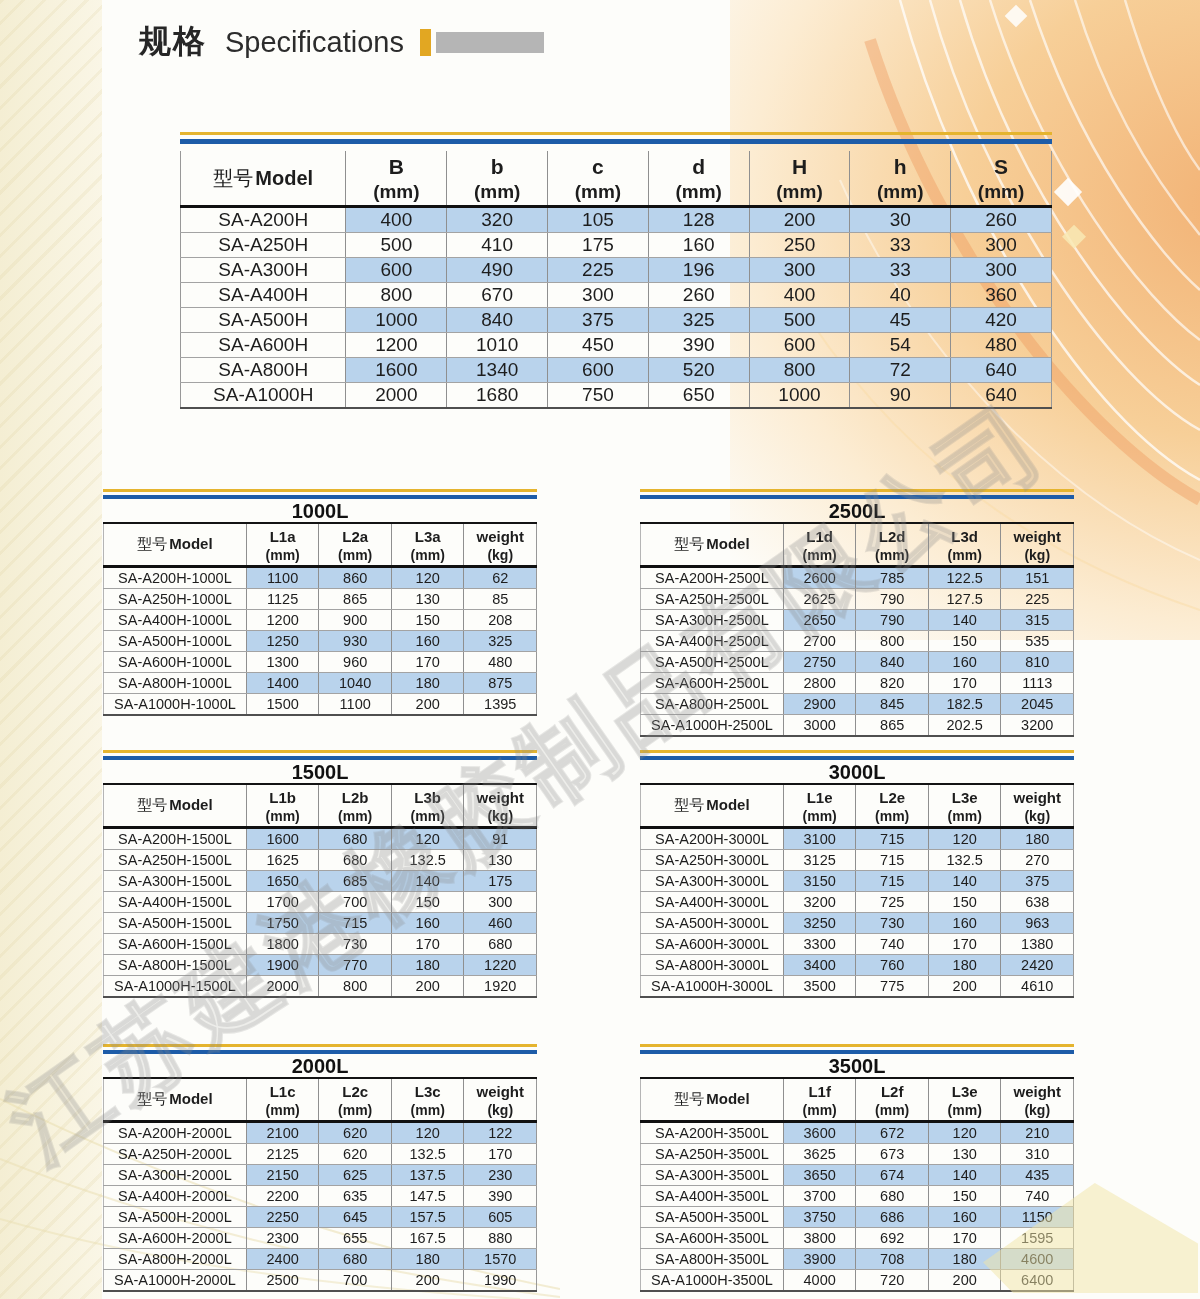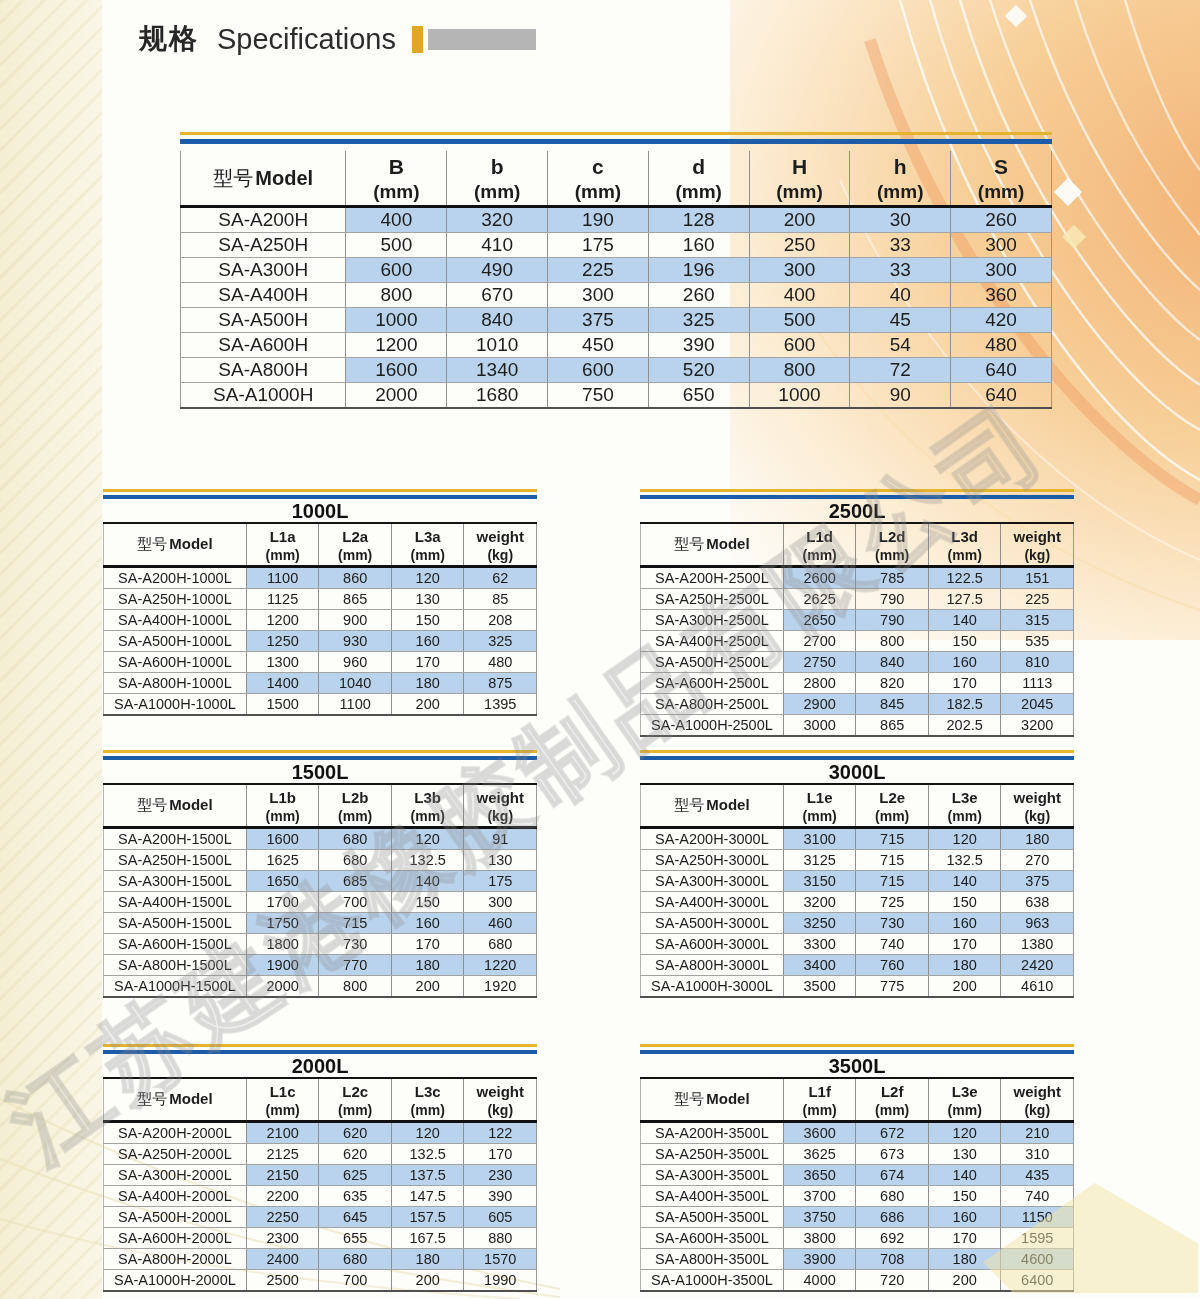--- a/index.html
+++ b/index.html
@@ -33,21 +33,21 @@
     clip-path:polygon(52% 0, 100% 55%, 100% 100%, 14% 100%, 0 72%);}
 
   
   .watermark{position:absolute;left:-15px;top:1085px;z-index:5;pointer-events:none;
     transform:rotate(-35deg);transform-origin:0 0;white-space:nowrap;
     font-size:96px;font-weight:700;letter-spacing:7px;
     color:rgba(145,145,145,.14);-webkit-text-stroke:2px rgba(140,140,140,.20);}
 
   
   .page-title{position:absolute;left:139px;top:20px;z-index:2;display:flex;align-items:center;}
-  .t-zh{font-size:28px;font-weight:700;color:#262626;letter-spacing:2px;}
+  .t-zh{font-size:32px;font-weight:700;color:#262626;letter-spacing:2px;}
   .t-en{font-size:29px;color:#2c2c2c;margin-left:18px;}
   .bar-y{width:11px;height:27px;background:#e2a722;margin-left:16px;}
   .bar-g{width:108px;height:21px;background:#b5b5b5;margin-left:5px;}
 
   
   .tbl{position:absolute;z-index:2;margin-top:6px;}
   .line-y{height:3px;background:var(--accent-yellow);}
   .line-b{background:var(--accent-blue);}
   .main-tbl .line-b{height:5px;margin-top:4px;margin-bottom:7px;}
   .sub-tbl  .line-b{height:4px;margin-top:3px;margin-bottom:2px;}
@@ -181,21 +181,21 @@
                 <div class="lbl">S</div>
                 <div class="unit">(mm)</div>
               </th>
             </tr>
           </thead>
           <tbody>
             <tr>
               <td class="model">SA-A200H</td>
               <td class="val hl">400</td>
               <td class="val hl">320</td>
-              <td class="val hl">190</td>
+              <td class="val hl">105</td>
               <td class="val hl">128</td>
               <td class="val hl">200</td>
               <td class="val hl">30</td>
               <td class="val hl">260</td>
             </tr>
             <tr>
               <td class="model">SA-A250H</td>
               <td class="val">500</td>
               <td class="val">410</td>
               <td class="val">175</td>

